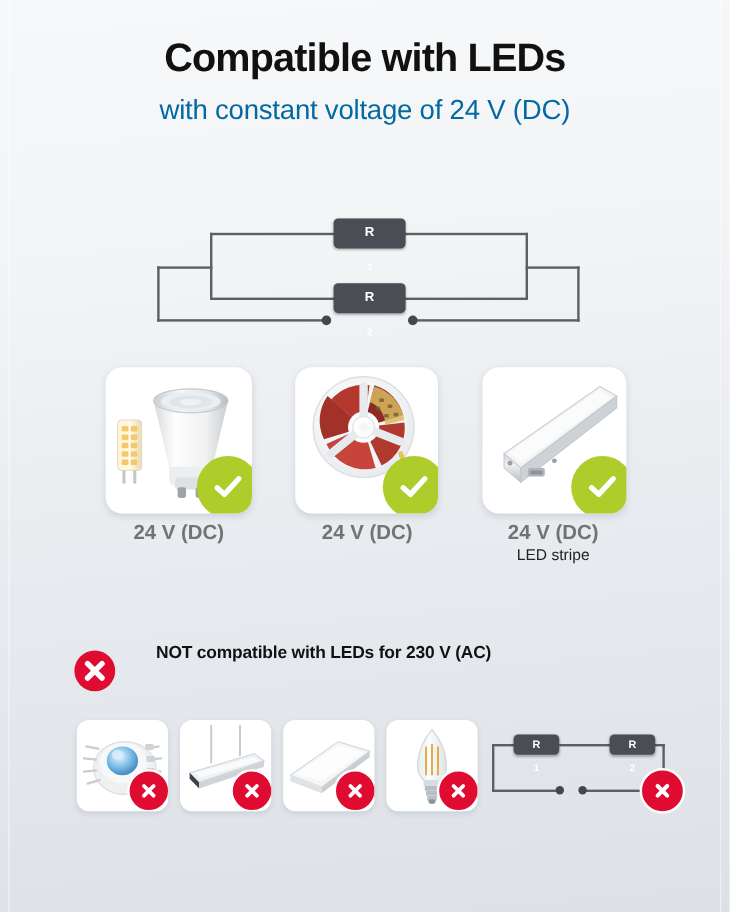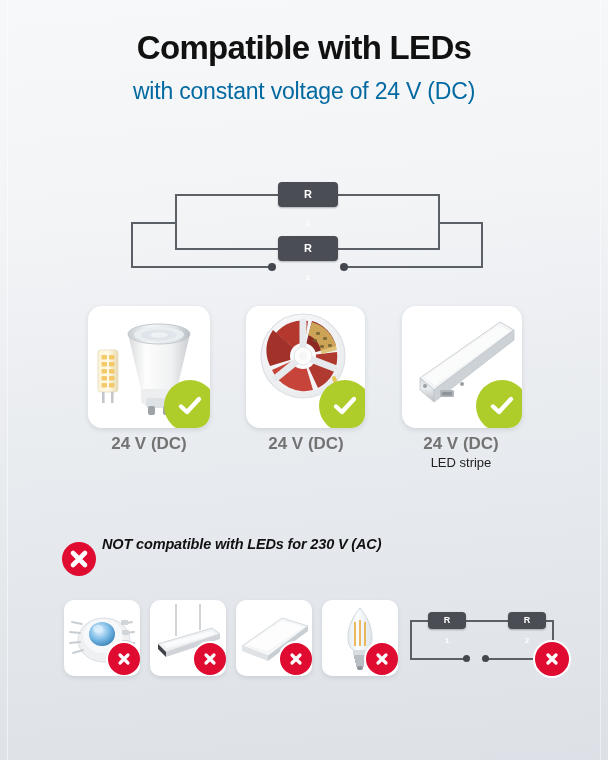--- a/index.html
+++ b/index.html
@@ -39,21 +39,21 @@
   .cap .t2{font-size:13px;color:#222;line-height:19px;}
   .p1{left:74px;} .p2{left:231px;} .p3{left:386px;}
 
   .badge{position:absolute;border-radius:50%;display:flex;align-items:center;justify-content:center;}
   .ok{background:#aecd2a;}
   .no{background:#e00b30;}
 
   
   .nc{position:absolute;left:62px;top:534px;width:500px;}
   .nc .xcirc{position:absolute;left:0;top:8px;width:34px;height:34px;border-radius:50%;background:#e00b30;}
-  .nc .txt{margin-left:40px;font-style:italic;}
+  .nc .txt{margin-left:68px;}
   .nc .l1,.nc .l2{font-size:14.5px;font-weight:bold;line-height:21px;color:#111;letter-spacing:-.15px;}
   .nc .l3{font-size:12.5px;line-height:19px;color:#1c1c1c;}
 
   .badcards{position:absolute;left:0;top:600px;width:608px;height:82px;}
   .bcard{position:absolute;top:0;width:76px;height:76px;background:#fff;border-radius:10px;
          box-shadow:0 2px 4px rgba(120,130,140,.2);overflow:hidden;}
   .b1{left:64px;} .b2{left:150px;} .b3{left:236px;} .b4{left:322px;}
 
   .scircuit{position:absolute;left:408px;top:612px;width:148px;height:60px;}
 

